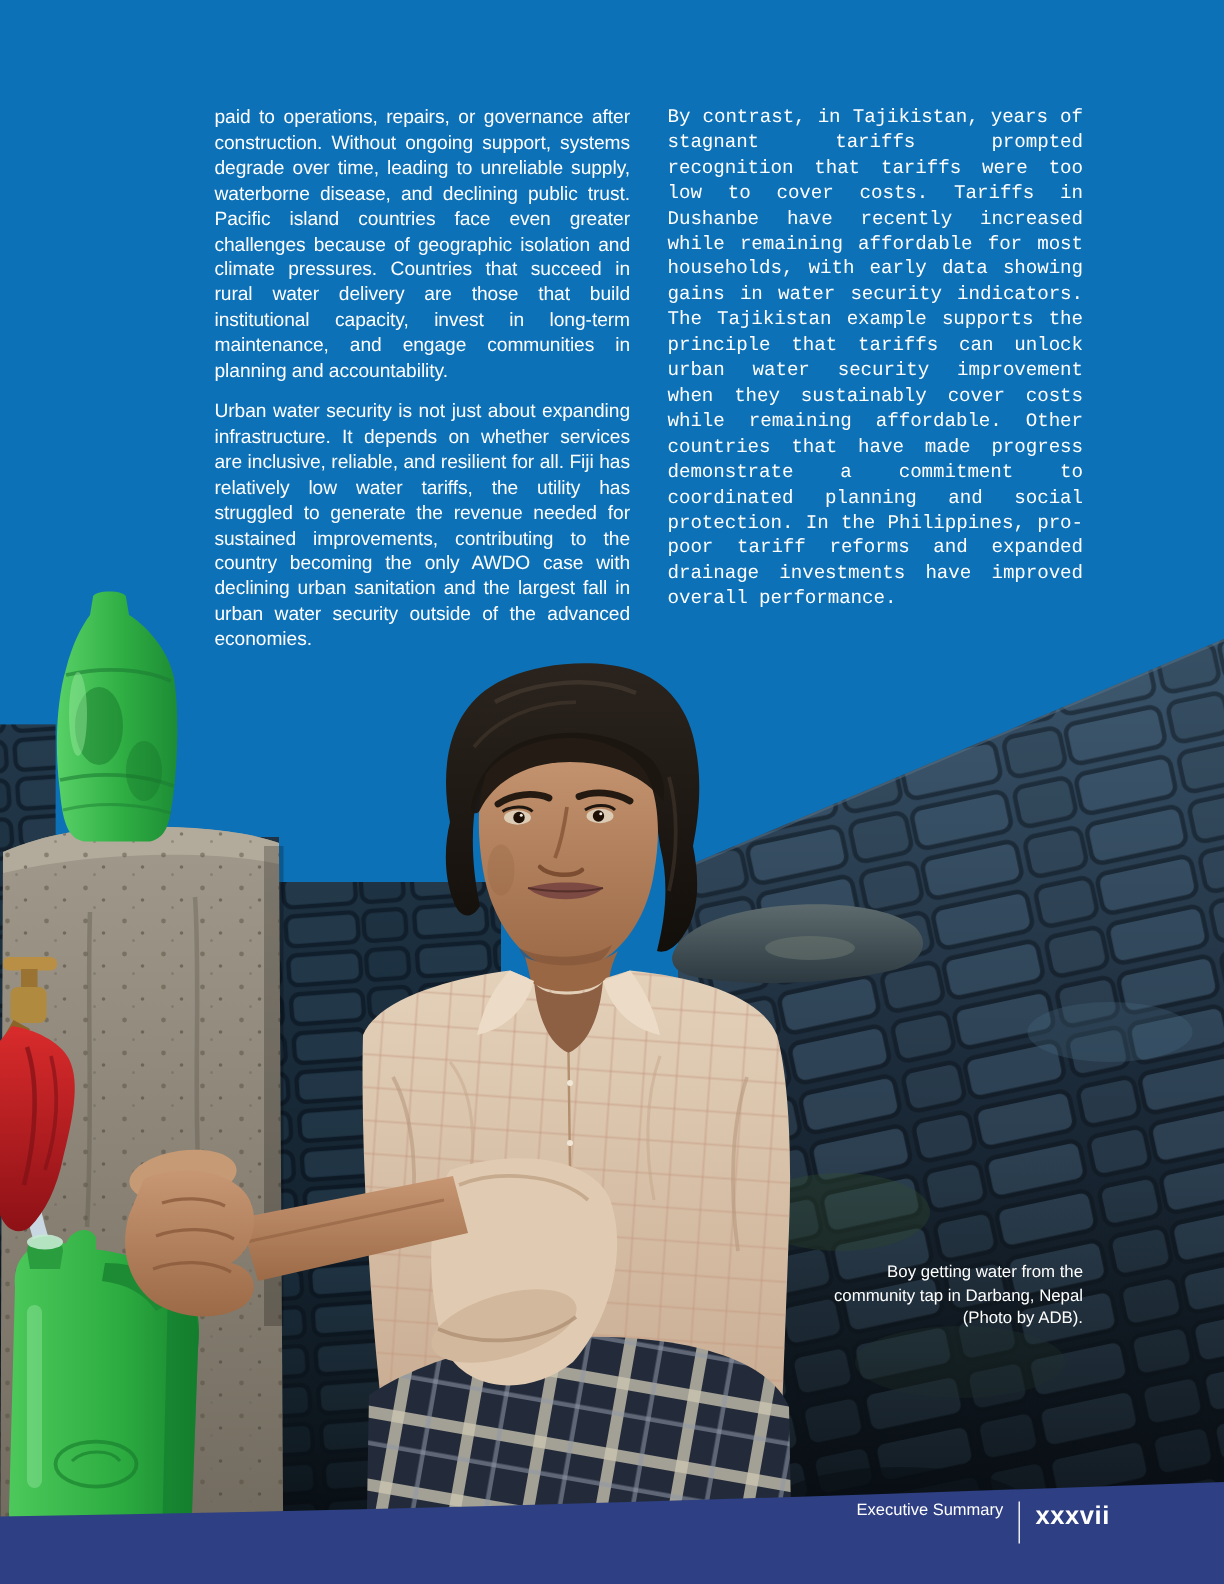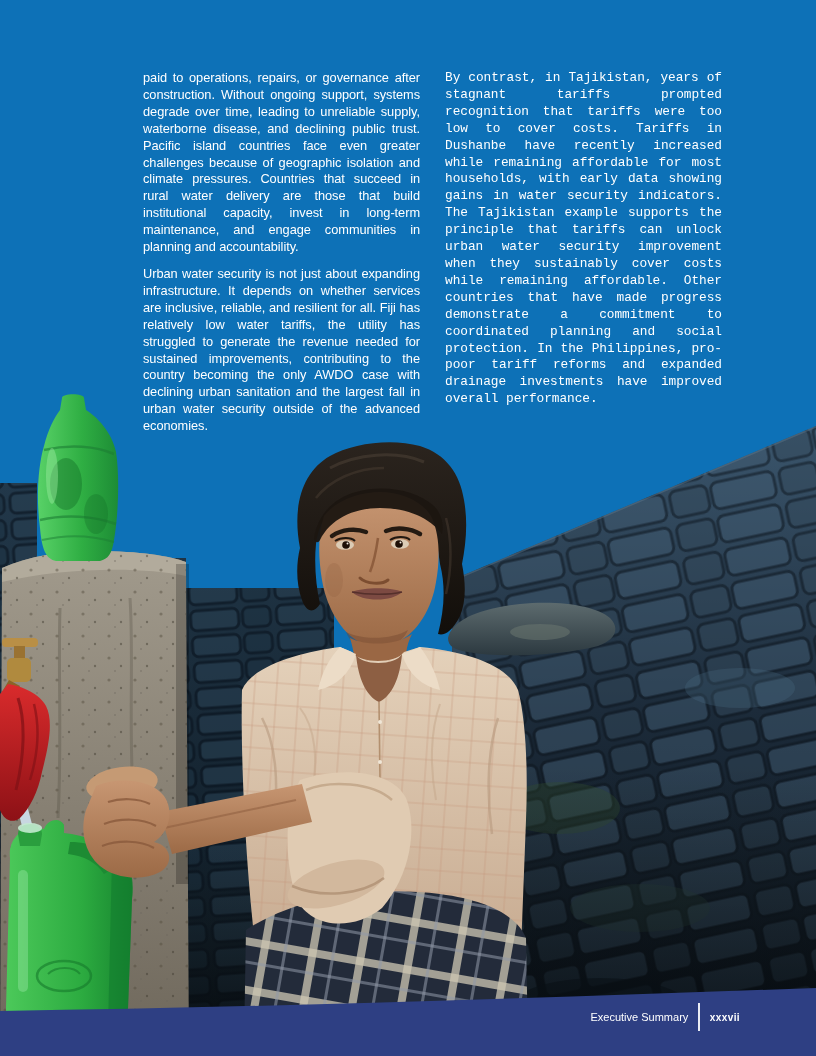--- a/index.html
+++ b/index.html
@@ -17,25 +17,25 @@
   .col p{margin:0 0 10px 0;}
   .col-left{left:143px;}
   .col-right{left:445px;font-family:Liberation Mono, monospace;}
   .photo-svg{position:absolute;left:0;top:388px;width:816px;height:668px;z-index:1;}
   .photo-caption{
     position:absolute;top:841px;right:94px;z-index:3;
     text-align:right;color:#ffffff;font-size:11.2px;line-height:15.6px;
   }
   .footer-text{
     position:absolute;top:1001px;right:76px;height:32px;z-index:4;
-    display:flex;align-items:center;gap:10px;color:#ffffff;
+    display:flex;align-items:flex-start;gap:10px;color:#ffffff;
   }
   .footer-label{font-size:11px;}
   .footer-divider{width:1.5px;height:28px;background:rgba(255,255,255,0.9);}
-  .footer-page{font-size:10px;font-weight:bold;letter-spacing:0.4px;}
+  .footer-page{font-size:17px;font-weight:bold;letter-spacing:0.4px;}
 </style>
 </head>
 <body>
 
 <div class="page">
 
   <div class="col col-left">
     <p>paid to operations, repairs, or governance after construction. Without ongoing support, systems degrade over time, leading to unreliable supply, waterborne disease, and declining public trust. Pacific island countries face even greater challenges because of geographic isolation and climate pressures. Countries that succeed in rural water delivery are those that build institutional capacity, invest in long-term maintenance, and engage communities in planning and accountability.</p>
     <p>Urban water security is not just about expanding infrastructure. It depends on whether services are inclusive, reliable, and resilient for all. Fiji has relatively low water tariffs, the utility has struggled to generate the revenue needed for sustained improvements, contributing to the country becoming the only AWDO case with declining urban sanitation and the largest fall in urban water security outside of the advanced economies.</p>
   </div>
@@ -243,20 +243,25 @@
       <ellipse cx="122" cy="396" rx="36" ry="17" fill="#c59a74" transform="rotate(-8 122 396)"></ellipse>
       <path d="M96,398 C120,388 152,392 164,408 C174,422 170,444 154,454 C172,458 174,476 160,484 C142,494 114,490 100,478 C84,464 80,442 86,422 Z" fill="url(#skinGrad)"></path>
       <path d="M108,414 C120,410 138,410 150,416" stroke="#8a5a3c" stroke-width="2.2" opacity="0.8" fill="none"></path>
       <path d="M104,436 C120,430 142,430 156,438" stroke="#8a5a3c" stroke-width="2.2" opacity="0.8" fill="none"></path>
       <path d="M102,458 C118,452 140,452 154,460" stroke="#8a5a3c" stroke-width="2.2" opacity="0.8" fill="none"></path>
     </g>
 
     <path d="M0,623 C270,619 540,610 816,600 L816,668 L0,668 Z" fill="#2e3f83"></path>
   </svg>
 
+  <div class="photo-caption">
+    <div>Boy getting water from the</div>
+    <div>community tap in Darbang, Nepal</div>
+    <div>(Photo by ADB).</div>
+  </div>
 
   <div class="footer-text">
     <span class="footer-label">Executive Summary</span>
     <span class="footer-divider"></span>
     <span class="footer-page">xxxvii</span>
   </div>
 
 </div>
 
 </body></html>

